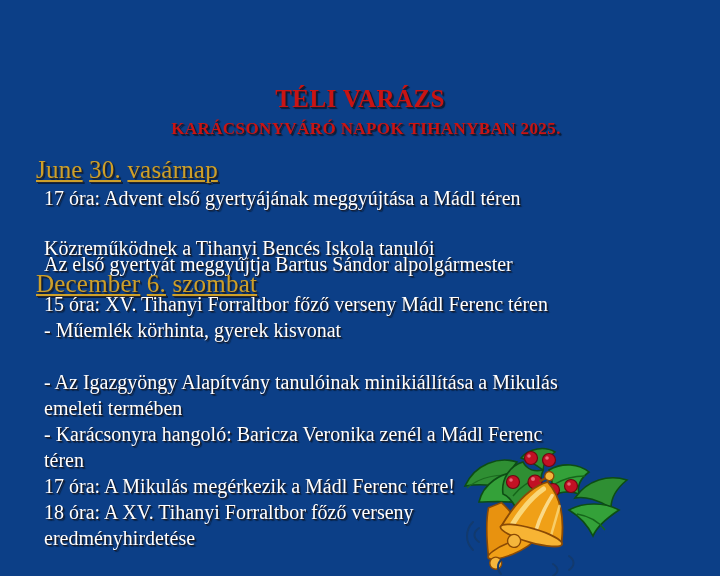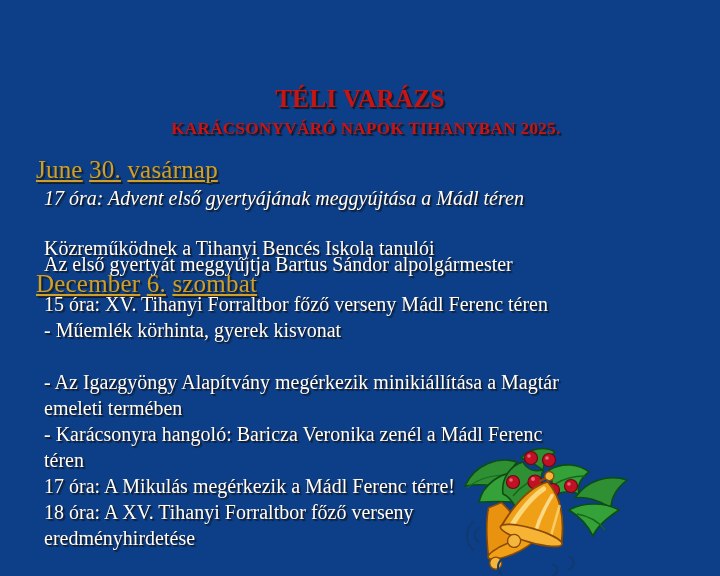--- a/index.html
+++ b/index.html
@@ -99,31 +99,31 @@
 
   <div class="title-block">
     <span class="title-line l1">TÉLI VARÁZS</span>
     <span class="title-line l2">KARÁCSONYVÁRÓ NAPOK TIHANYBAN 2025.</span>
   </div>
 
   <div class="date-head" style="top:156px;">
     <span class="u">June</span><span class="sp"> </span><span class="u">30.</span><span class="sp"> </span><span class="u">vasárnap</span>
   </div>
 
-  <div class="line" style="top:186px;font-style:italic;">17 óra: Advent első gyertyájának meggyújtása a Mádl téren</div>
+  <div class="line" style="top:186px;">17 óra: Advent első gyertyájának meggyújtása a Mádl téren</div>
   <div class="line" style="top:211px;margin-top:41px;">Az első gyertyát meggyújtja Bartus Sándor alpolgármester</div>
   <div class="line" style="top:236px;">Közreműködnek a Tihanyi Bencés Iskola tanulói</div>
 
   <div class="date-head" style="top:270px;">
     <span class="u">December</span><span class="sp"> </span><span class="u">6.</span><span class="sp"> </span><span class="u">szombat</span>
   </div>
 
   <div class="line" style="top:292px;">15 óra: XV. Tihanyi Forraltbor főző verseny Mádl Ferenc téren</div>
   <div class="line" style="top:318px;">- Műemlék körhinta, gyerek kisvonat</div>
-  <div class="line" style="top:370px;">- Az Igazgyöngy Alapítvány megérkezik minikiállítása a Magtár</div>
+  <div class="line" style="top:370px;">- Az Igazgyöngy Alapítvány tanulóinak minikiállítása a Mikulás</div>
   <div class="line" style="top:396px;">emeleti termében</div>
   <div class="line" style="top:422px;">- Karácsonyra hangoló: Baricza Veronika zenél a Mádl Ferenc</div>
   <div class="line" style="top:448px;">téren</div>
   <div class="line" style="top:474px;">17 óra: A Mikulás megérkezik a Mádl Ferenc térre!</div>
   <div class="line" style="top:500px;">18 óra: A XV. Tihanyi Forraltbor főző verseny</div>
   <div class="line" style="top:526px;">eredményhirdetése</div>
 
   <div class="decor">
     <svg viewBox="0 0 180 140" width="180" height="140">
       <g>

